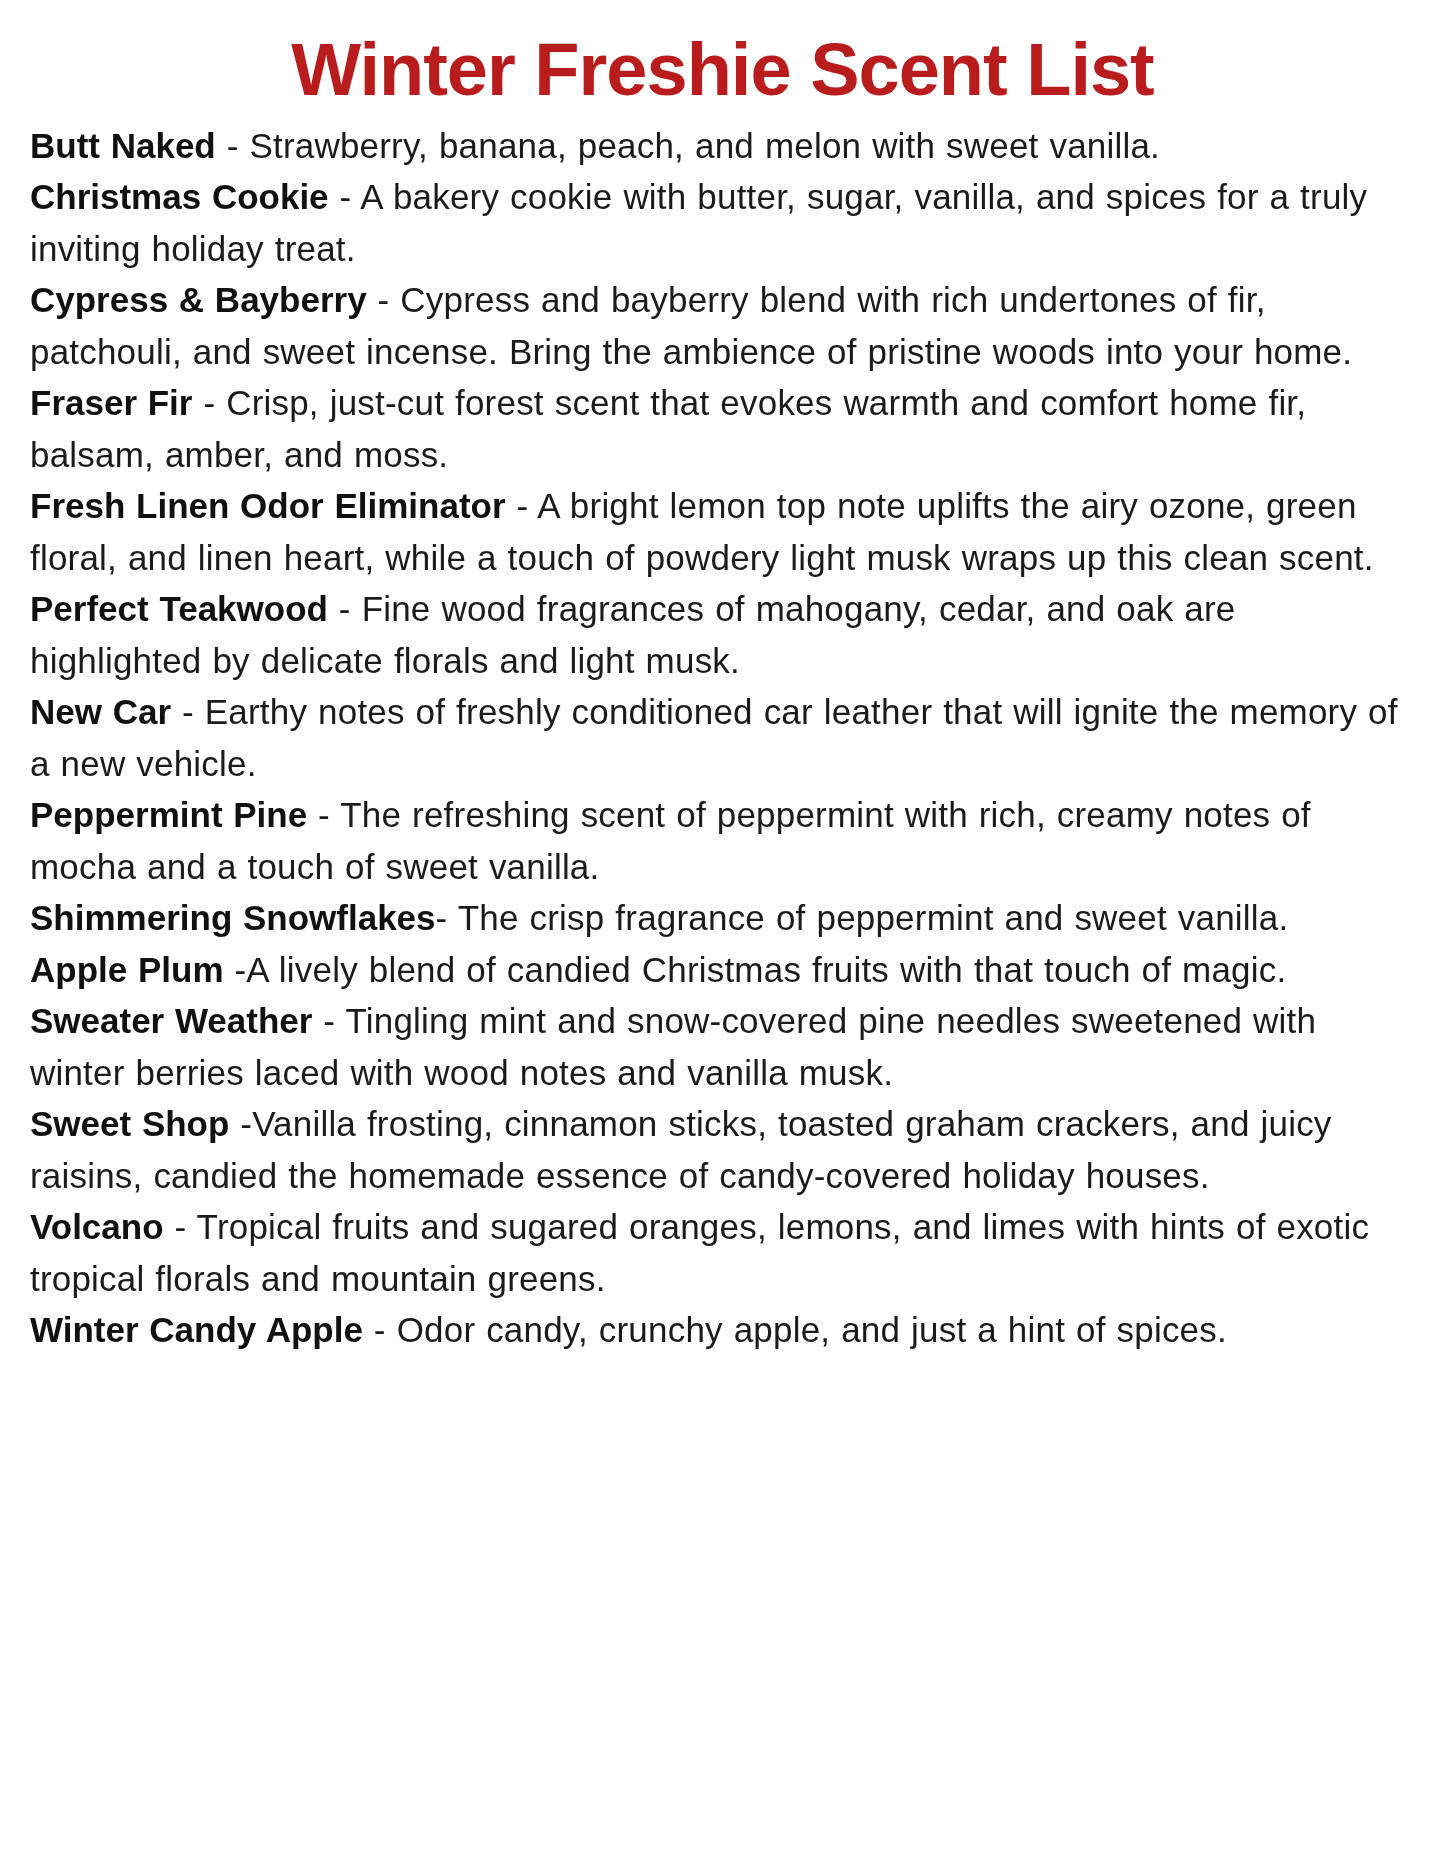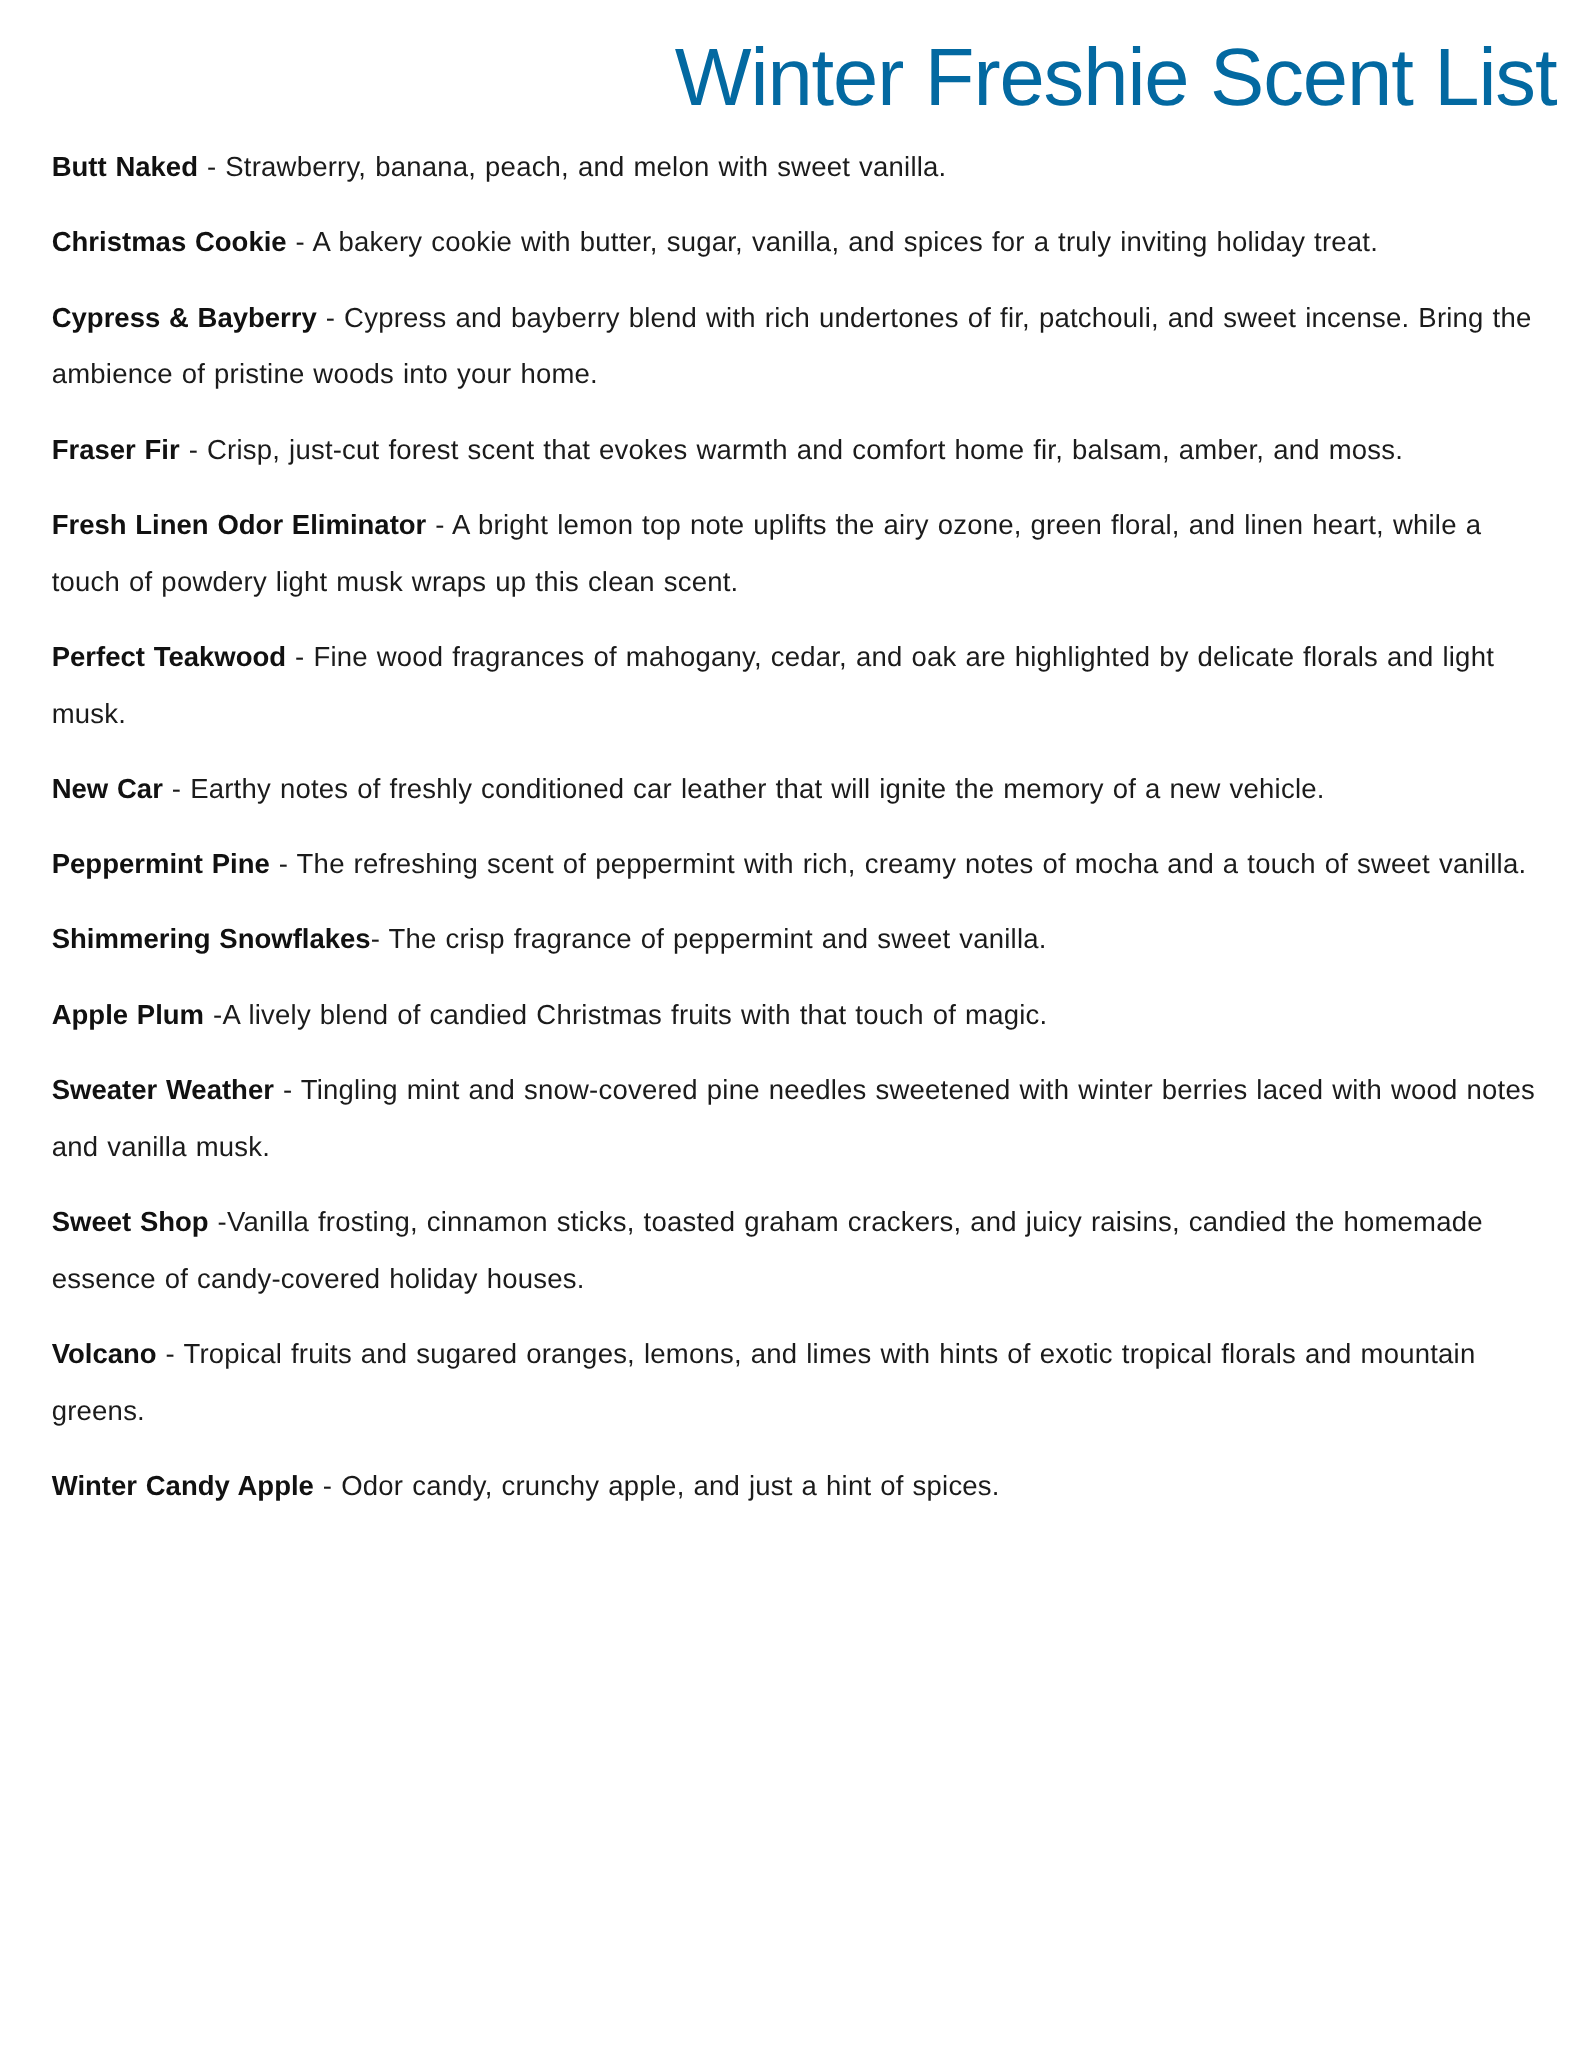--- a/index.html
+++ b/index.html
@@ -16,33 +16,33 @@
     overflow: hidden;
   }
   .page {
     box-sizing: border-box;
     width: 100%;
     height: 100%;
     padding: 14px 30px 0 30px;
   }
   .doc-title {
     font-size: 74px;
-    font-weight: 400;
-    color: #0369a1;
-    text-align: right;
+    font-weight: 700;
+    color: #b91c1c;
+    text-align: center;
     letter-spacing: -1px;
     line-height: 1.08;
     margin: 16px 0 10px 0;
   }
   .scent-list {
     margin: 0;
   }
   .scent-entry {
-    margin: 17px;
-    font-size: 25px;
+    margin: 0;
+    font-size: 35px;
     line-height: 51.5px;
     letter-spacing: 0.2px;
     color: #1b1b1b;
     word-spacing: 1px;
   }
   .scent-name {
     font-weight: 800;
     color: #111111;
     letter-spacing: 0px;
   }

